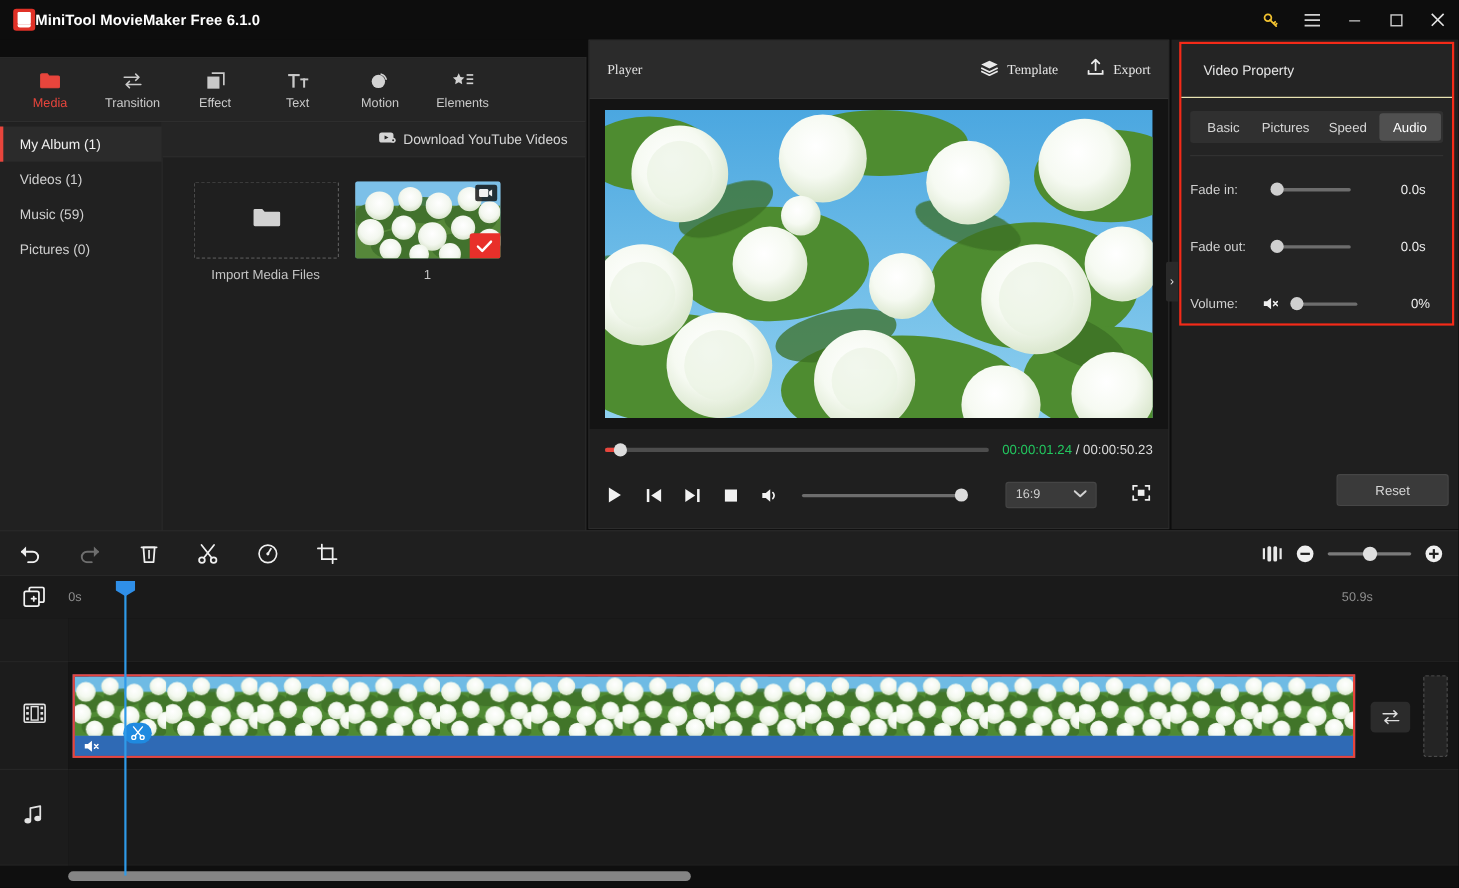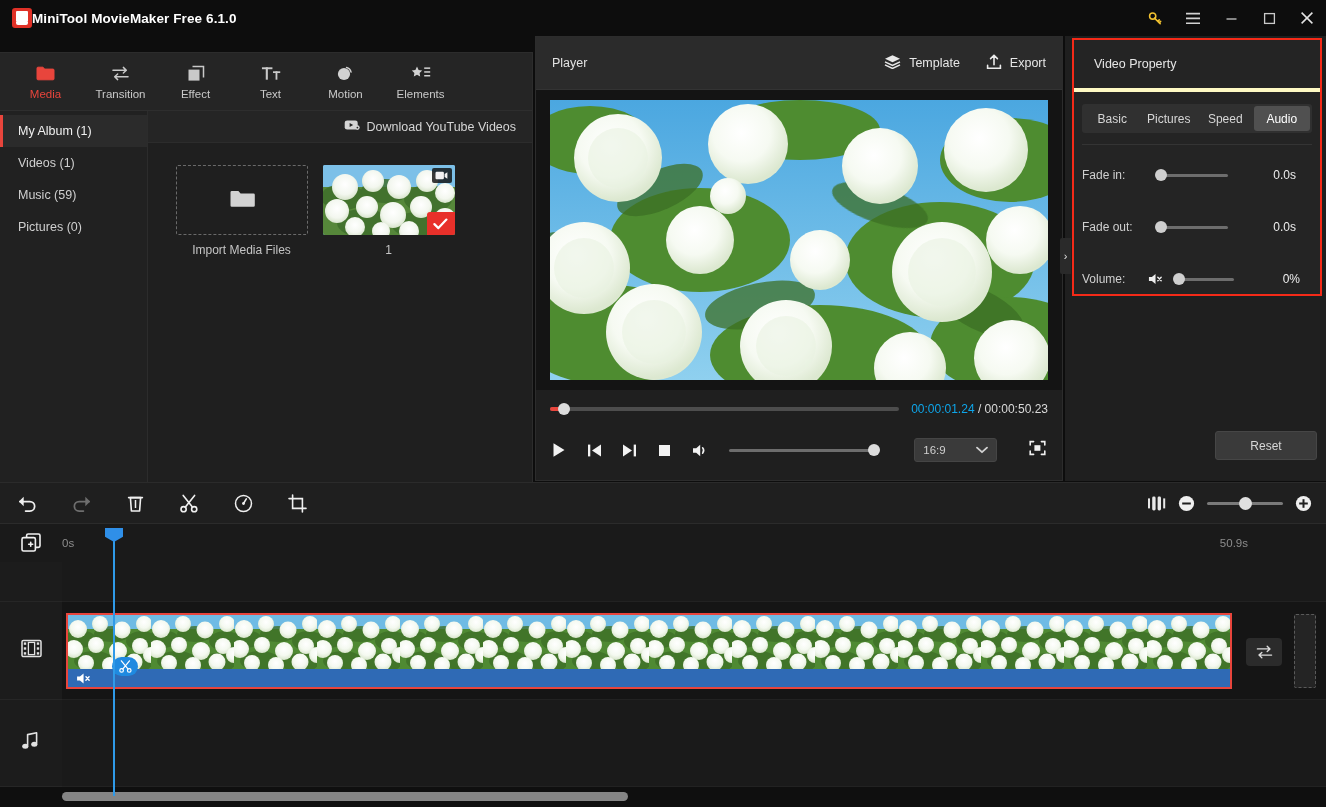--- a/index.html
+++ b/index.html
@@ -100,21 +100,21 @@
     border-radius: 3px 0 0 0;
   }
 
   
   .player-panel {
     position: absolute; left: 535px; top: 36px; width: 528px; height: 445px;
     background: #1f1f1f; border: 1px solid #2c2c2c;
   }
   .player-head {
     height: 53px; display: flex; align-items: center; padding: 4px 16px;
-    background: #2b2b2b; border-bottom: 1px solid #333;
+    background: #2b2b2b; border-bottom: 1px solid #333; font-family: Liberation Serif, serif;
   }
   .player-head .ptitle { font-size: 12.5px; color: #e2e2e2; }
   .player-head .spacer { flex: 1; }
   .phbtn { display: flex; align-items: center; gap: 8px; margin-left: 26px; color: #e7e7e7; font-size: 12.5px; }
   .stage {
     height: 300px; background: #141414; display: flex; align-items: center; justify-content: center;
   }
   .video-frame {
     width: 498px; height: 280px; position: relative; overflow: hidden; background: #000;
   }
@@ -122,21 +122,21 @@
   .seek-row { display: flex; align-items: center; height: 38px; gap: 12px; }
   .seek-track {
     flex: 1; height: 4px; border-radius: 2px; background: #4d4d4d; position: relative;
   }
   .seek-fill { position: absolute; left: 0; top: 0; height: 4px; width: 14px; background: #e8453c; border-radius: 2px; }
   .seek-knob {
     position: absolute; left: 8px; top: -4px; width: 12px; height: 12px; border-radius: 50%;
     background: #dcdcdc;
   }
   .tcodes { font-size: 12px; white-space: nowrap; }
-  .tc-cur { color: #0ea5e9; }
+  .tc-cur { color: #22c55e; }
   .tc-sep { color: #dadada; }
   .tc-tot { color: #dadada; }
   .ctrl-row { display: flex; align-items: center; height: 44px; gap: 18px; }
   .cbtn { width: 18px; display: flex; align-items: center; justify-content: center; color: #f0f0f0; }
   .vol-track {
     width: 155px; height: 3px; background: #6d6d6d; border-radius: 2px; position: relative;
     margin-left: 2px;
   }
   .vol-knob {
     position: absolute; right: -2px; top: -4.5px; width: 12px; height: 12px; border-radius: 50%;
@@ -153,21 +153,21 @@
   
   .right-panel {
     position: absolute; left: 1065px; top: 36px; width: 261px; height: 445px;
     background: #1f1f1f;
   }
   .prop-box {
     position: absolute; left: 7px; top: 2px; width: 250px; height: 258px;
     border: 2px solid #f42a18; background: #242424;
   }
   .prop-title { height: 48px; display: flex; align-items: center; padding-left: 20px; font-size: 12.5px; color: #e6e6e6; }
-  .prop-body { border-top: 4px solid #fef9c3; padding: 12px 8px 0 8px; }
+  .prop-body { border-top: 1px solid #fef9c3; padding: 12px 8px 0 8px; }
   .seg {
     height: 29px; background: #303030; border-radius: 3px; display: flex; align-items: center;
     padding: 2px; gap: 0;
   }
   .seg-item {
     height: 25px; flex: 1; display: flex; align-items: center; justify-content: center;
     font-size: 12px; color: #d6d6d6; border-radius: 3px;
   }
   .seg-item.active { background: #505050; color: #ffffff; }
   .prop-rows { border-top: 1px solid #343434; margin-top: 11px; padding-top: 4px; }

